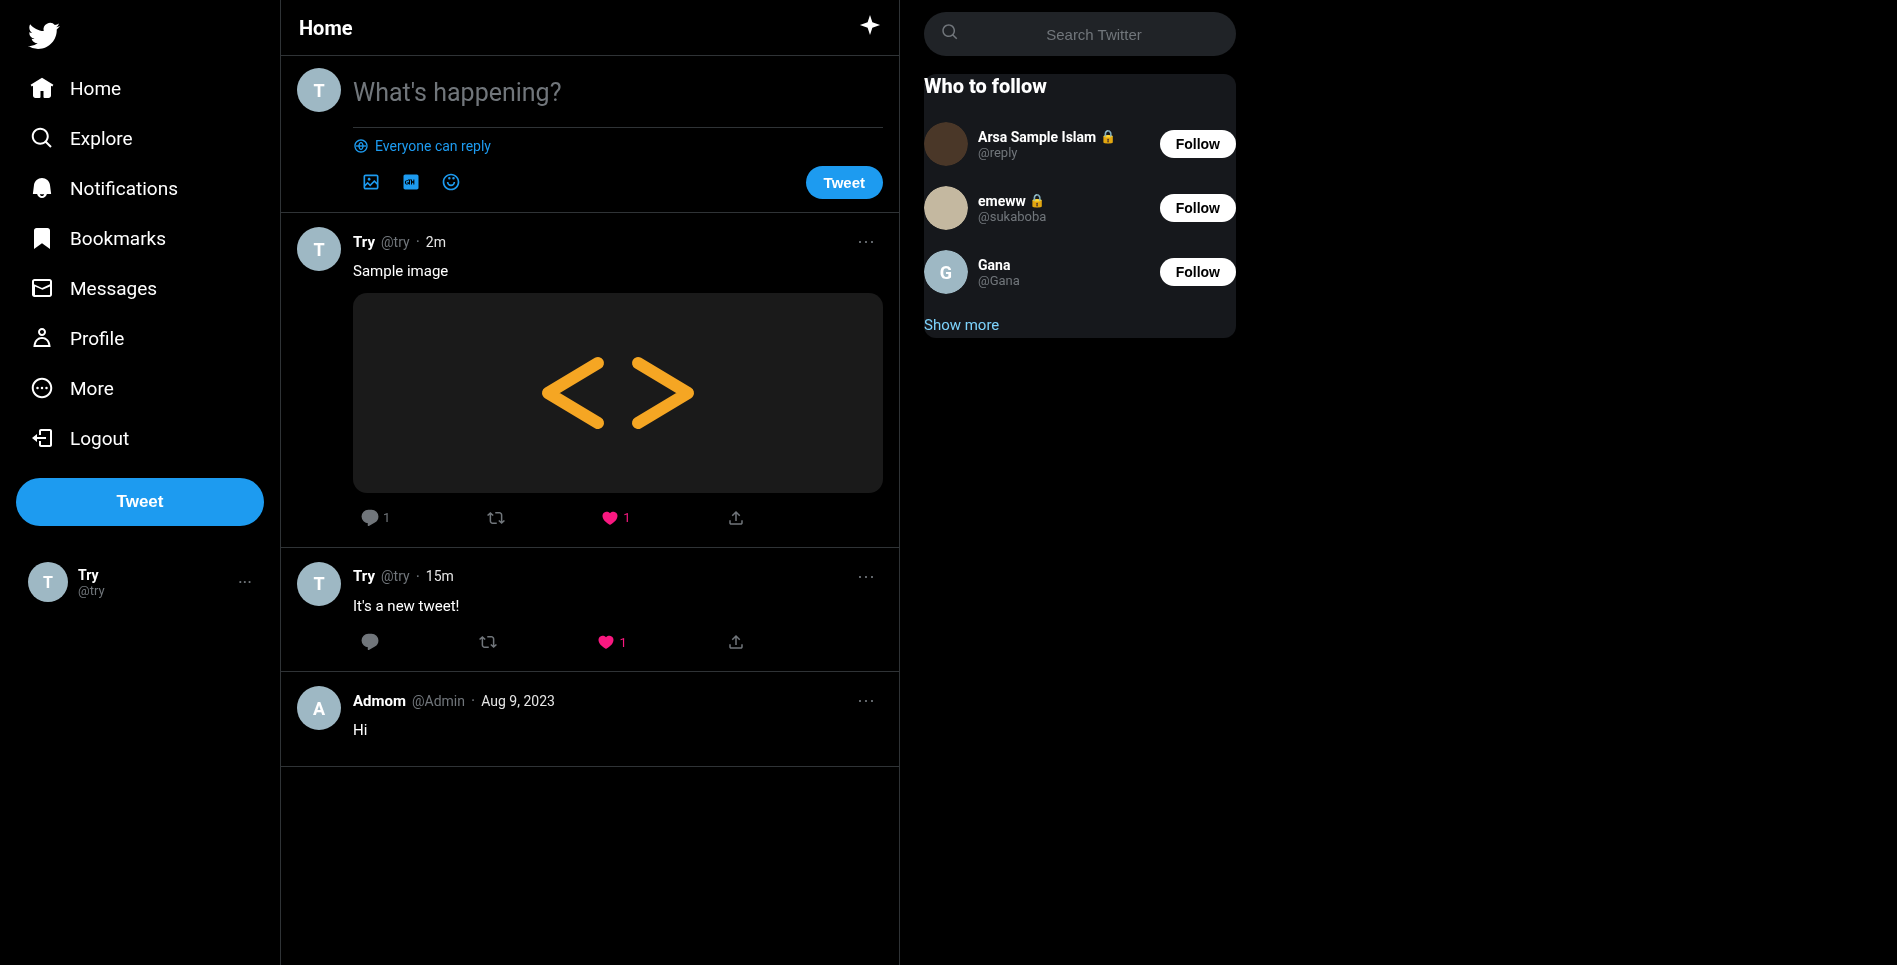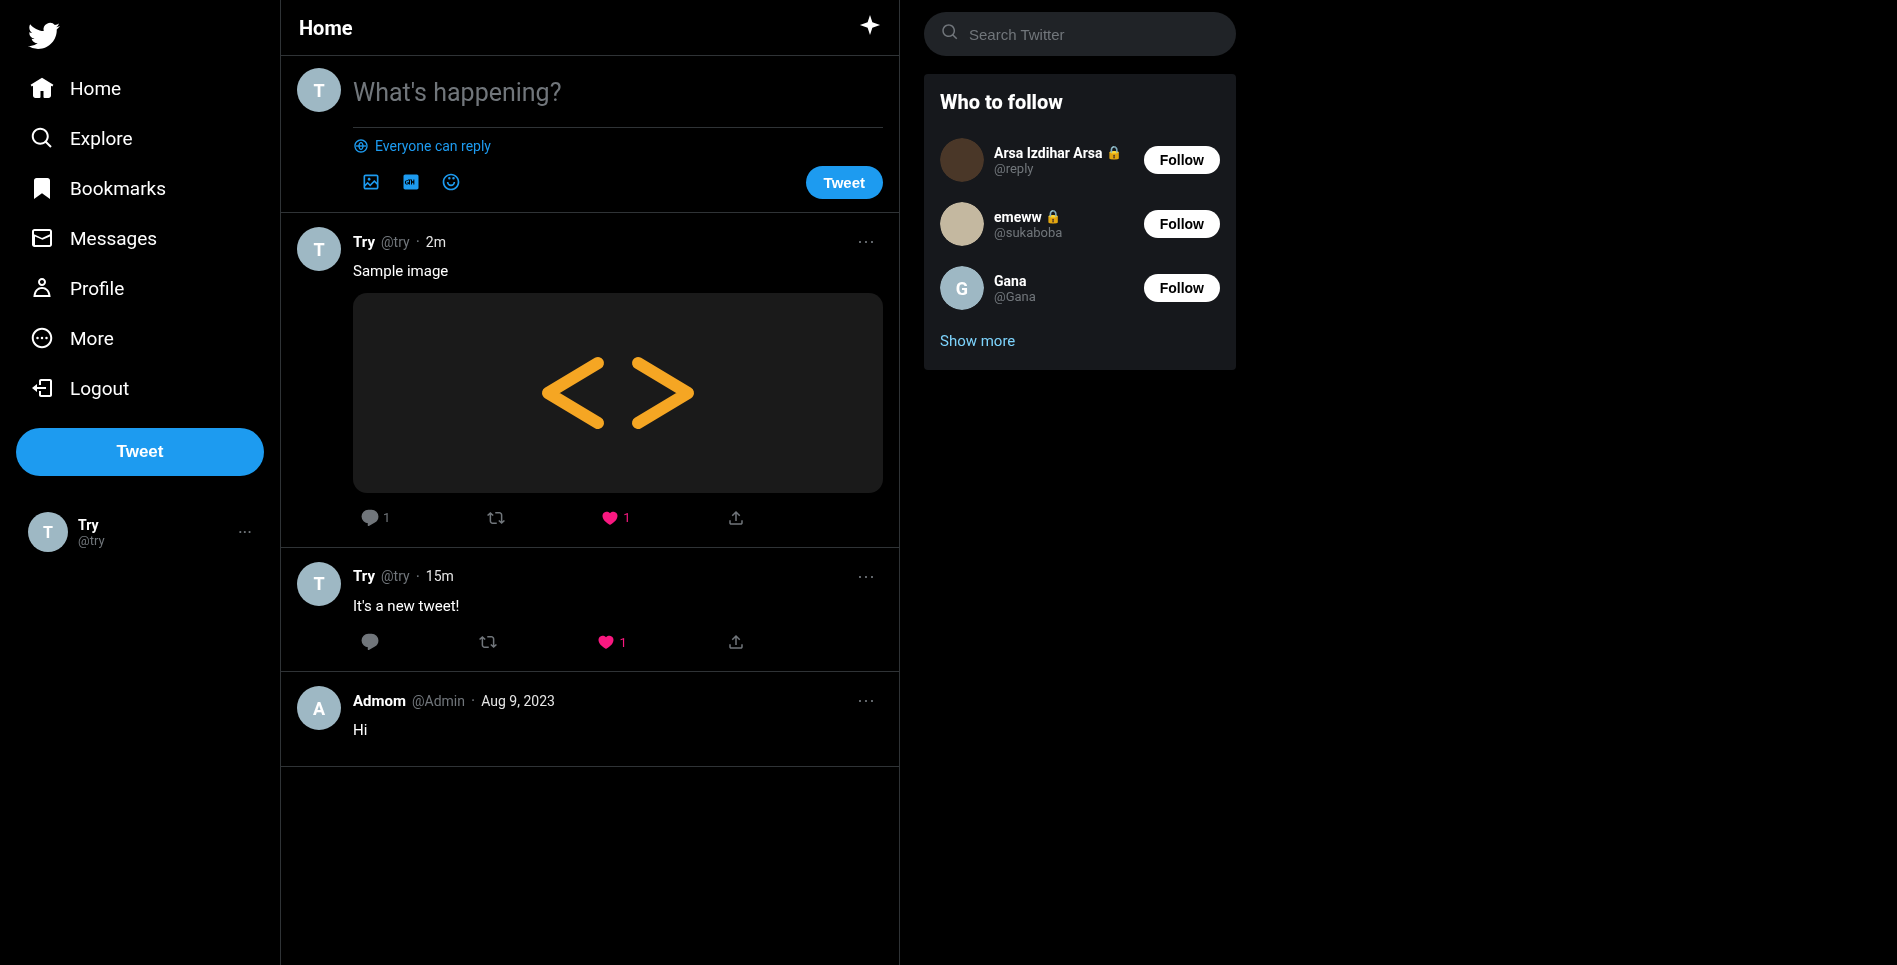--- a/index.html
+++ b/index.html
@@ -239,28 +239,28 @@
       margin-bottom: 18px;
       border: 1px solid transparent;
     }
     .search-bar input {
       background: none;
       border: none;
       outline: none;
       color: #fff;
       font-size: 15px;
       flex: 1;
+      text-align: center;
     }
     .search-bar input::placeholder { color: #71767b; }
     .search-icon { color: #71767b; font-size: 16px; }
 
     .who-to-follow {
       background: #16181c;
-      border-radius: 4px;
-      padding: 16px;
+      border-radius: 12px;
     }
     .wtf-title {
       font-size: 20px;
       font-weight: 800;
       margin-bottom: 14px;
     }
     .wtf-item {
       display: flex;
       align-items: center;
       gap: 10px;
@@ -351,20 +351,28 @@
 
     <div class="nav-item">
       <span class="nav-icon">
         <svg viewBox="0 0 24 24" width="24" height="24" fill="currentColor">
             <path d="M10.25 3.75c-3.59 0-6.5 2.91-6.5 6.5s2.91 6.5 6.5 6.5 6.5-2.91 6.5-6.5-2.91-6.5-6.5-6.5zm-8.5 6.5c0-4.694 3.806-8.5 8.5-8.5s8.5 3.806 8.5 8.5c0 1.986-.682 3.815-1.82 5.262l4.779 4.779-1.414 1.414-4.779-4.779A8.465 8.465 0 0110.25 18.75c-4.694 0-8.5-3.806-8.5-8.5z"></path>
           </svg>
       </span>
       <span>Explore</span>
     </div>
 
+    <div class="nav-item">
+      <span class="nav-icon">
+        <svg viewBox="0 0 24 24" width="24" height="24" fill="currentColor">
+            <path d="M19.993 9.042C19.48 5.017 16.054 2 11.996 2s-7.49 3.021-7.999 7.051L2.866 18H7.1c.463 2.282 2.481 4 4.9 4s4.437-1.718 4.9-4h4.236l-1.143-8.958zM12 20c-1.102 0-2.005-.816-2.167-1.875h4.334C13.998 19.184 13.102 20 12 20z"></path>
+          </svg>
+      </span>
+      <span>Notifications</span>
+    </div>
 
     <div class="nav-item">
       <span class="nav-icon">
         <svg viewBox="0 0 24 24" width="24" height="24" fill="currentColor">
             <path d="M4 4.5C4 3.12 5.119 2 6.5 2h11C18.881 2 20 3.12 20 4.5v18.44l-8-5.71-8 5.71V4.5z"></path>
           </svg>
       </span>
       <span>Bookmarks</span>
     </div>
 
@@ -591,21 +599,21 @@
 
   <div class="who-to-follow">
     <div class="wtf-title">Who to follow</div>
 
     <div class="wtf-item">
       <div class="wtf-avatar">
         <div style="width:44px;height:44px;border-radius:50%;background:#4a3728;"></div>
       </div>
       <div class="wtf-user-info">
         <div class="wtf-name">
-          <span>Arsa Izdihar Arsa</span>
+          <span>Arsa Sample Islam</span>
           <span class="lock-icon">🔒</span>
         </div>
         <div class="wtf-handle">@reply</div>
       </div>
       <button class="follow-btn">Follow</button>
     </div>
 
     <div class="wtf-item">
       <div class="wtf-avatar">
         <div style="width:44px;height:44px;border-radius:50%;background:#c4b8a0;"></div>

